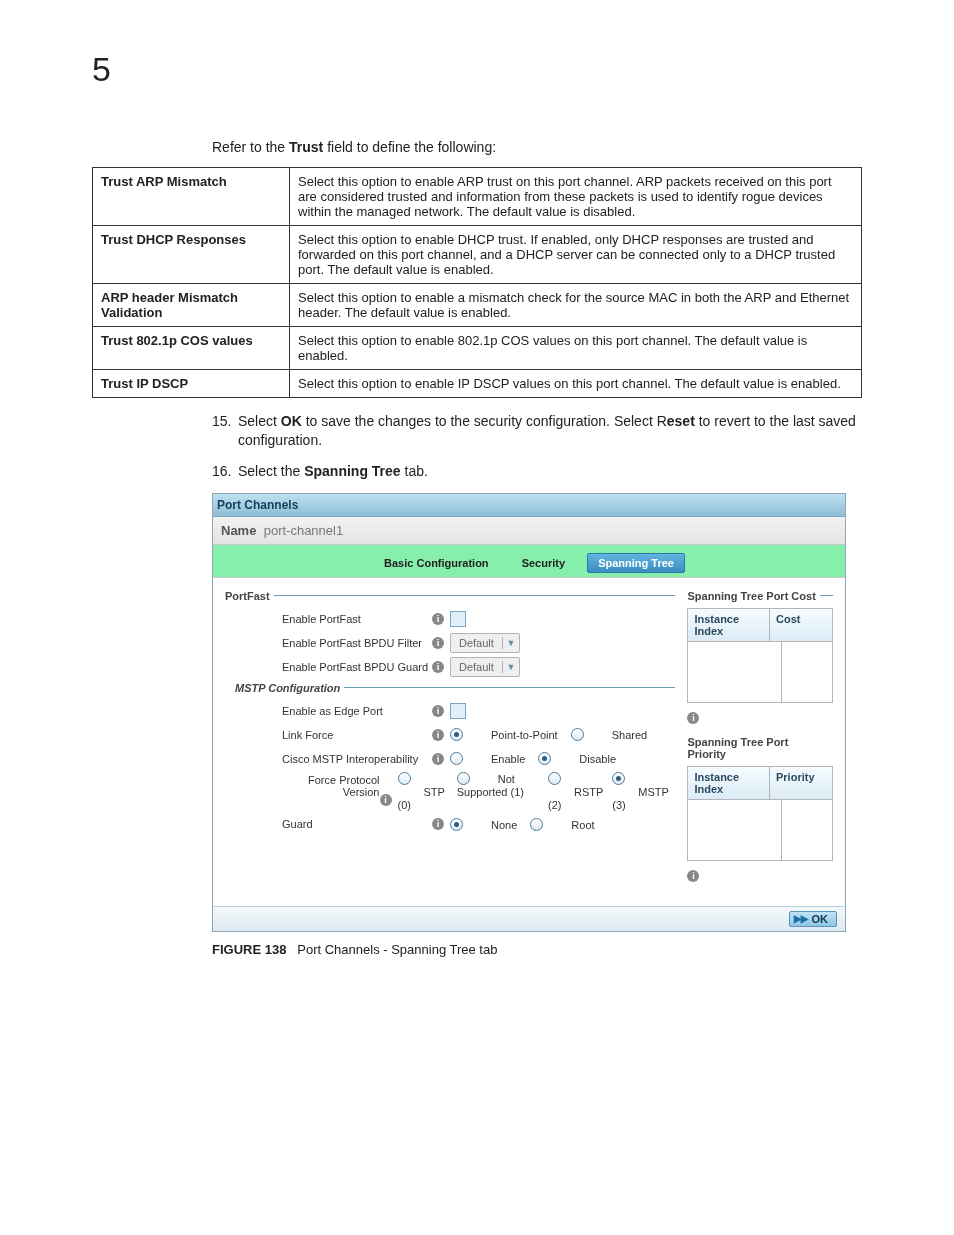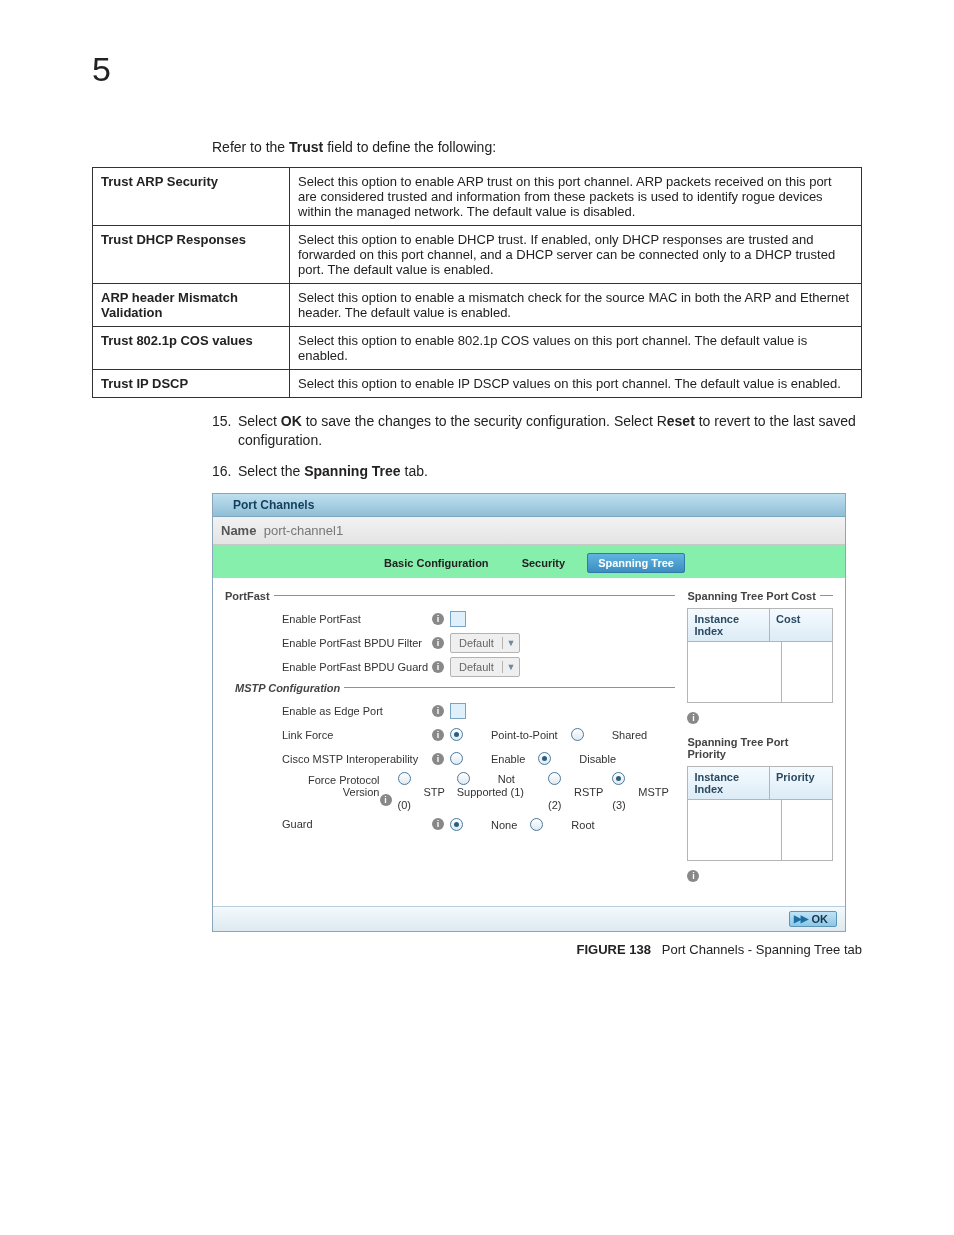--- a/index.html
+++ b/index.html
@@ -62,21 +62,21 @@
     margin-left: 120px;
     width: 632px;
     border: 1px solid #8aa6b8;
     background: #fff;
     font-size: 11px;
   }
   .panel-title {
     background: linear-gradient(#bfe0ef, #8fbed6);
     color: #143f5c;
     font-weight: bold;
-    padding: 4px 20px;
+    padding: 4px 4px;
     border-bottom: 1px solid #7ca7bd;
     font-size: 12px;
   }
   .panel-subtitle {
     background: linear-gradient(#f2f2f2, #e4e4e4);
     padding: 6px 8px;
     border-bottom: 1px solid #c9c9c9;
     font-size: 13px;
   }
   .panel-subtitle .lbl { font-weight: bold; color: #555; }
@@ -201,38 +201,37 @@
     border: 1px solid #5a95b8;
     border-radius: 2px;
     padding: 1px 8px 1px 4px;
     font-weight: bold; font-size: 11px; color: #10354d;
   }
   .okbtn .arrows { color: #1a6ea6; margin-right: 4px; font-size: 10px; letter-spacing: -1px; }
 
   .figcap {
     margin: 10px 0 0 120px;
     font-size: 13px;
-    text-align: right;
   }
   .figcap .fignum { font-weight: bold; }
 </style>
 </head>
 <body>
 
 <div class="page">
   <div class="chapnum">5</div>
 
   <p class="intro">
     <span>Refer to the </span><span class="bold">Trust</span><span> field to define the following:</span>
   </p>
 
   <table class="trust">
     <tbody>
         <tr>
-      <td class="label">Trust ARP Security</td>
+      <td class="label">Trust ARP Mismatch</td>
       <td>Select this option to enable ARP trust on this port channel. ARP packets received on this port are considered trusted and information from these packets is used to identify rogue devices within the managed network. The default value is disabled.</td>
     </tr>
     <tr>
       <td class="label">Trust DHCP Responses</td>
       <td>Select this option to enable DHCP trust. If enabled, only DHCP responses are trusted and forwarded on this port channel, and a DHCP server can be connected only to a DHCP trusted port. The default value is enabled.</td>
     </tr>
     <tr>
       <td class="label">ARP header Mismatch Validation</td>
       <td>Select this option to enable a mismatch check for the source MAC in both the ARP and Ethernet header. The default value is enabled.</td>
     </tr>

